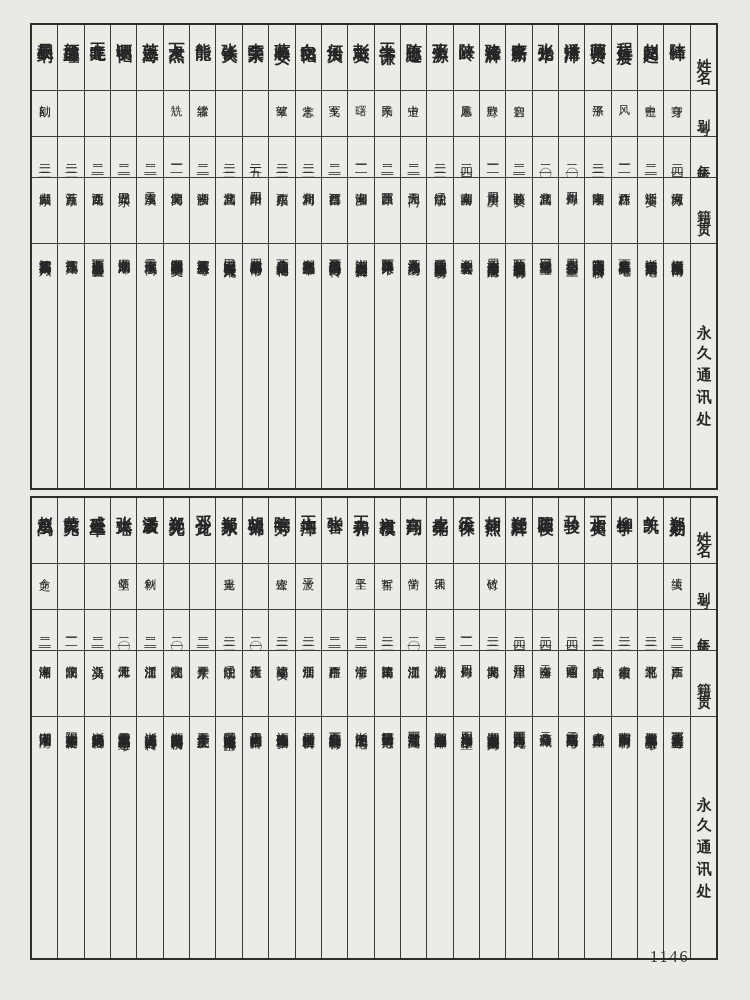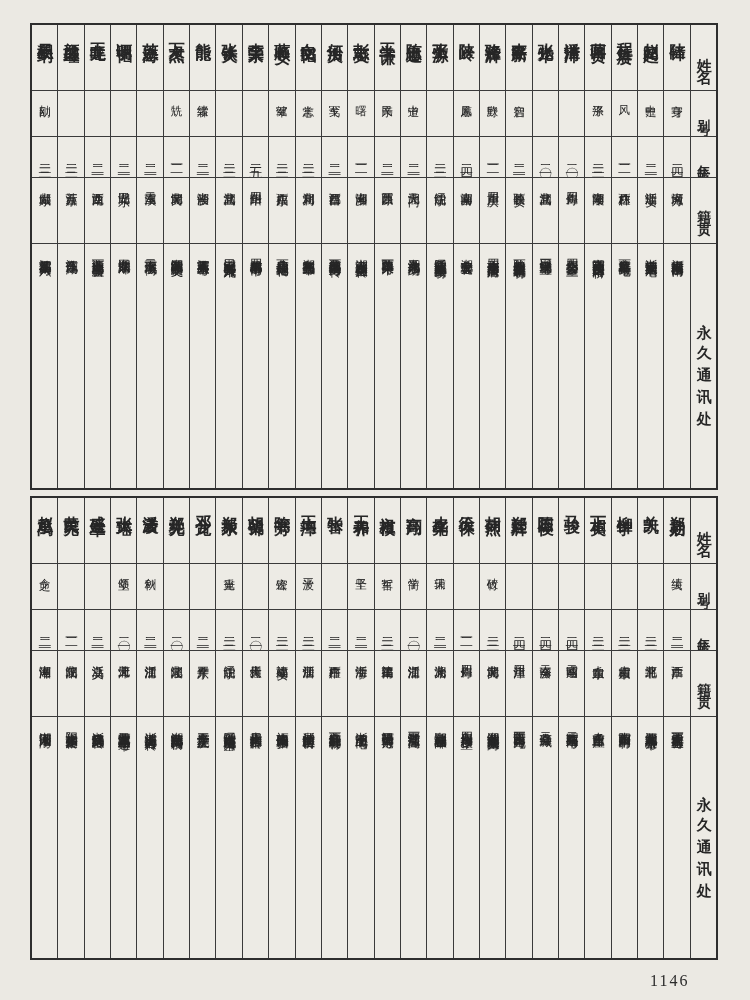--- a/index.html
+++ b/index.html
@@ -57,21 +57,21 @@
   .c-address .vtext{font-size:12.5px;letter-spacing:0.5px;}
   
   .header-col .cell{align-items:center;padding-top:0;}
   .header-col .vtext{font-size:15px;font-weight:700;}
   .header-col .c-name .vtext{letter-spacing:12px;}
   .header-col .c-alias .vtext{letter-spacing:5px;font-size:13px;}
   .header-col .c-age .vtext{letter-spacing:2px;font-size:13px;}
   .header-col .c-origin .vtext{letter-spacing:12px;font-size:14px;}
   .header-col .c-address .vtext{letter-spacing:22px;font-size:15px;}
   .page-number{
-    position:absolute;left:650px;top:972px;
+    position:absolute;left:650px;top:948px;
     font-size:16px;letter-spacing:2px;color:#2b2b2b;
     font-family:"Liberation Serif","DejaVu Serif",serif;
   }
 </style>
 </head>
 <body>
 
 <div class="page">
   <div class="reg-table table-top">
       <div class="col header-col">

